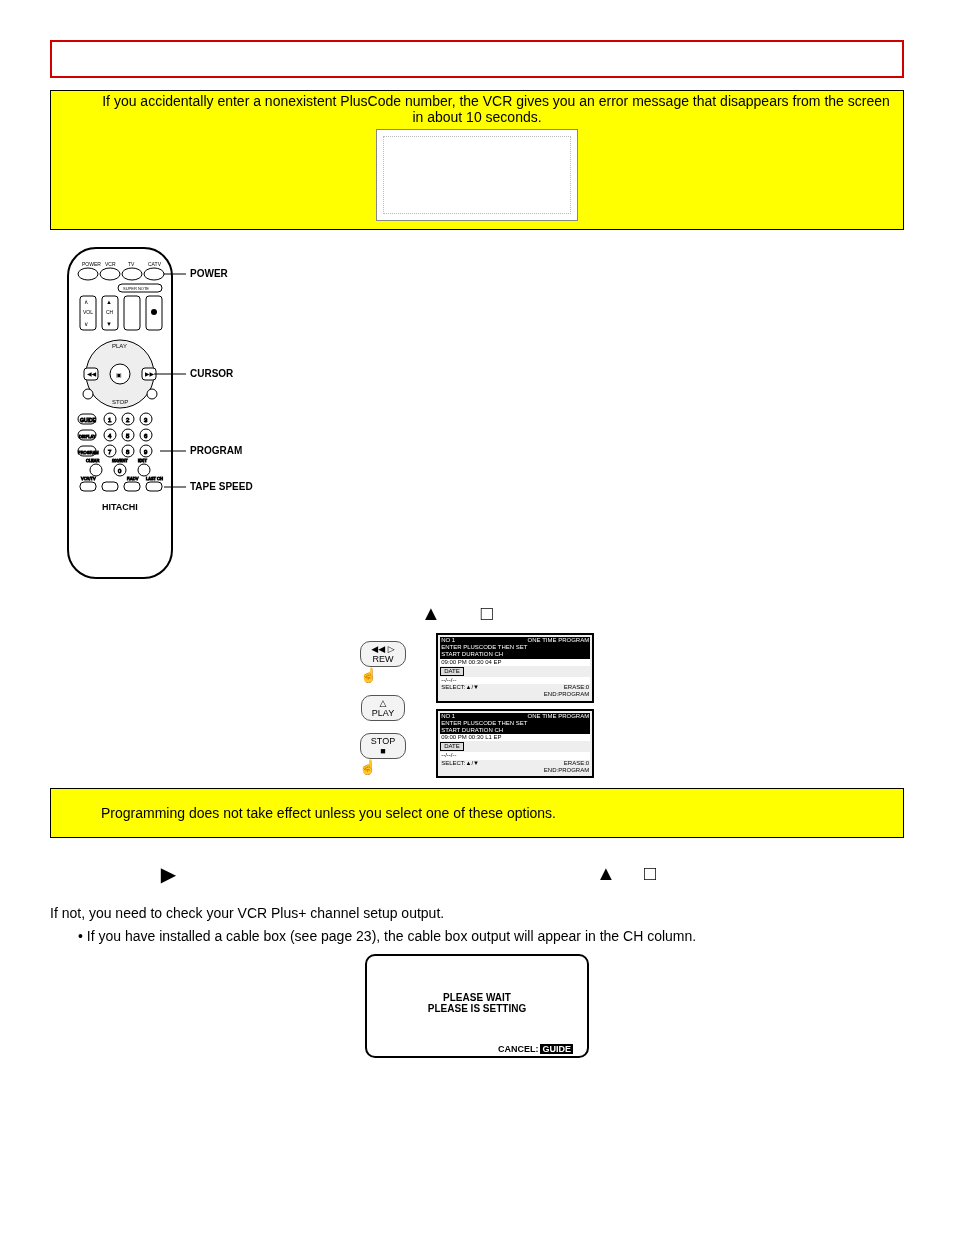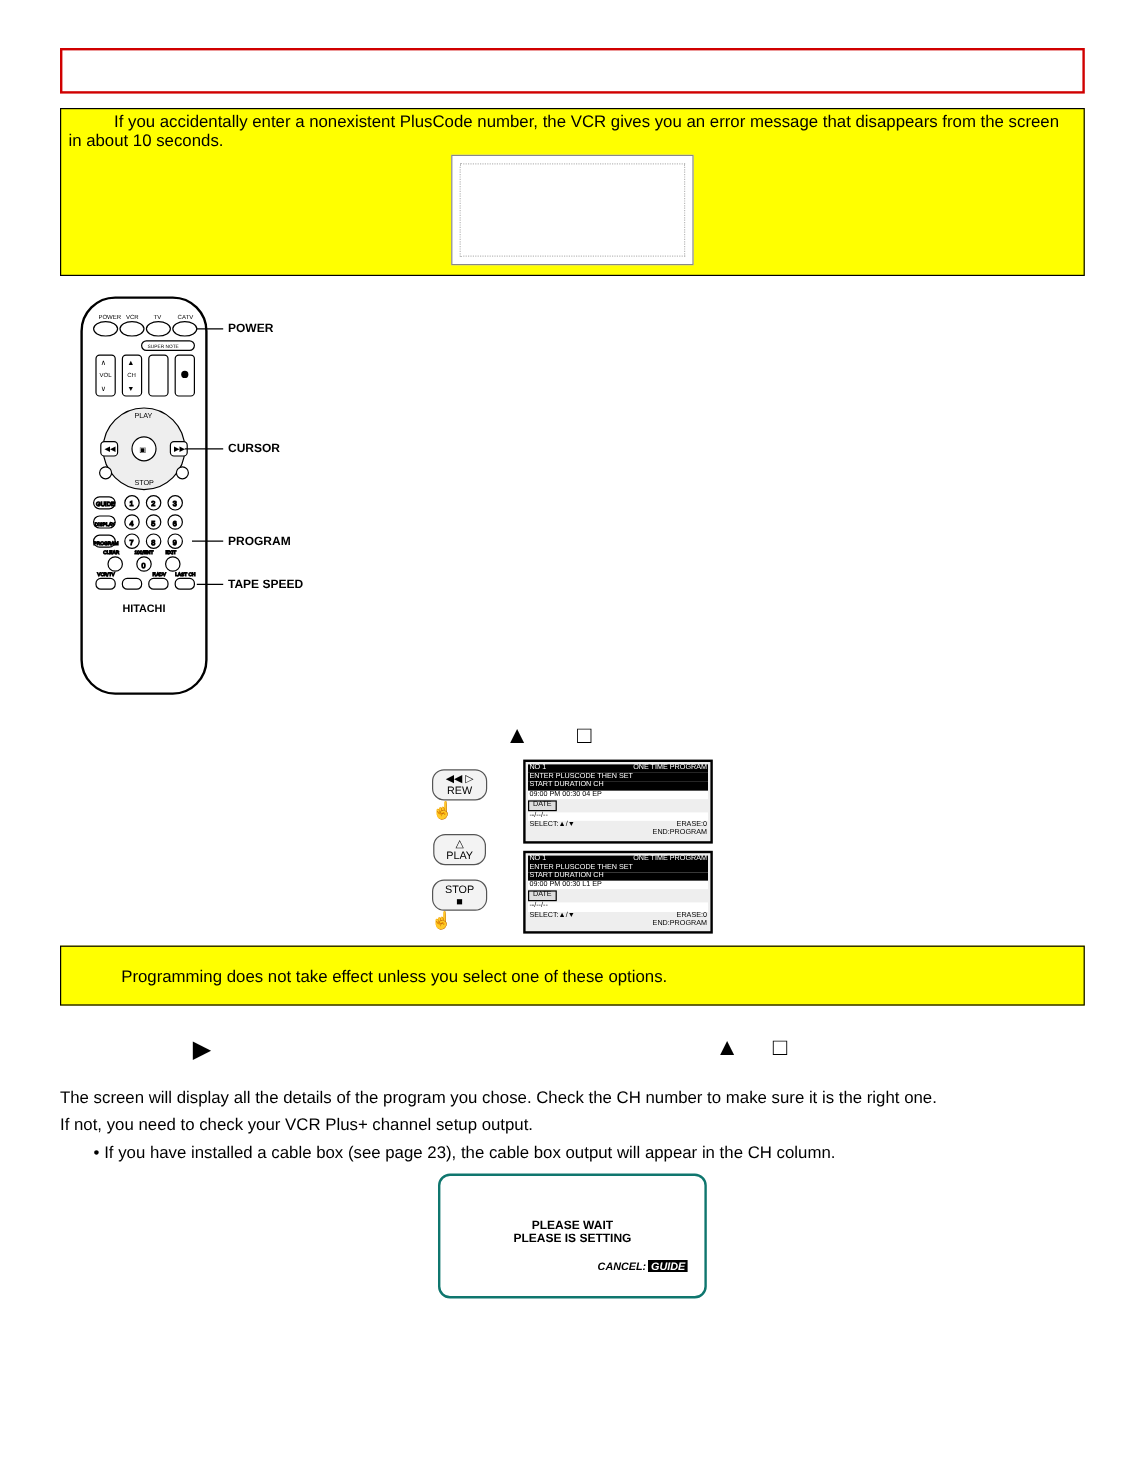--- a/index.html
+++ b/index.html
@@ -17,20 +17,21 @@
   .red-box {
     border: 2px solid #d00000;
     height: 34px;
     margin-bottom: 12px;
   }
   .yellow-box {
     background: #ffff00;
     border: 1px solid #000;
     padding: 2px 6px 2px 6px;
     margin: 8px 0;
+    text-align: center;
   }
   .yellow-box .indent-first {
     display:inline-block;
     width: 38px;
   }
   .diagram-placeholder {
     display:block;
     margin: 4px auto 6px auto;
     width: 200px;
     height: 90px;
@@ -104,38 +105,37 @@
     padding:16px 6px;
     text-align:left;
     margin: 8px 0 24px 0;
   }
   .yellow-box2 .lead { display:inline-block; width:44px;}
   .body-text { margin: 4px 0; line-height:1.35;}
   .bullet-row { margin-left: 28px;}
   .screen-box {
     width: 220px;
     height: 94px;
-    border: 2px solid #0f766e;
+    border: 2px solid #000000;
     border-radius: 10px;
     margin: 8px auto 0 auto;
     display:flex;
     flex-direction:column;
     justify-content:center;
     align-items:center;
     font-size: 10px;
     font-weight:bold;
     position:relative;
     padding-bottom: 6px;
   }
   .screen-box .cancel-row{
     position:absolute;
-    bottom:20px;
+    bottom:2px;
     right:14px;
     font-size:9px;
-    font-style:italic;
   }
   .screen-box .cancel-row .guide{
     background:#000; color:#fff; padding:0 2px; margin-left:2px;
   }
   .spacer-right {
     display:flex;
     justify-content:flex-end;
     gap: 420px;
     padding-right: 220px;
     margin: 10px 0 18px 0;
@@ -310,21 +310,20 @@
 
   <div class="yellow-box2">
     <span class="lead"></span><span>Programming does not take effect unless you select one of these options.</span>
   </div>
 
   <div class="spacer-right">
     <span class="left-tri">▶</span>
     <span class="right-pair"><span>▲</span><span>□</span></span>
   </div>
 
-  <div class="body-text">The screen will display all the details of the program you chose. Check the CH number to make sure it is the right one.</div>
   <div class="body-text">If not, you need to check your VCR Plus+ channel setup output.</div>
   <div class="body-text bullet-row">• <span>If you have installed a cable box (see page 23), the cable box output will appear in the CH column.</span></div>
 
   <div class="screen-box">
     <div>PLEASE WAIT</div>
     <div>PLEASE IS SETTING</div>
     <div class="cancel-row">
       <span>CANCEL:</span><span class="guide">GUIDE</span>
     </div>
   </div>

